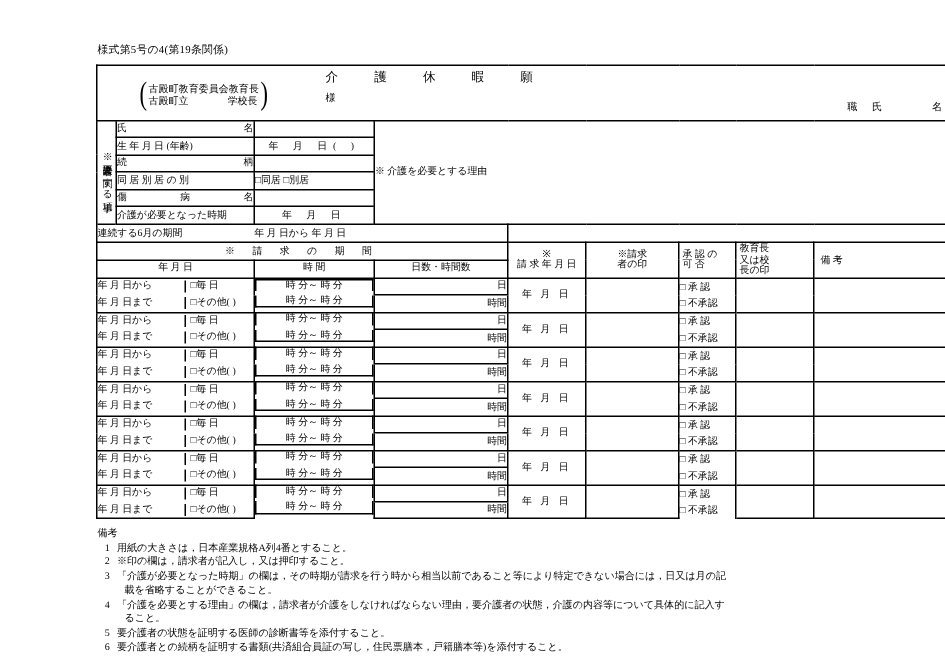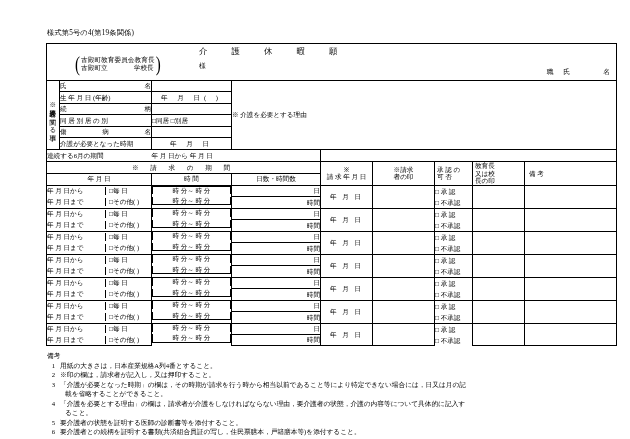--- a/index.html
+++ b/index.html
@@ -12,21 +12,21 @@
     height: 439px;
     font-family: "Liberation Serif", "DejaVu Serif", serif;
     color: #000000;
     overflow: hidden;
   }
   #page {
     position: relative;
     width: 630px;
     height: 324px;
     box-sizing: border-box;
-    padding: 30px 14px 0 46px;
+    padding: 30px 14px 0 64px;
   }
   .form-no {
     font-size: 7.2px;
     letter-spacing: 0.2px;
     margin: 0 0 5px 1px;
     line-height: 1.1;
   }
   table.frame {
     border-collapse: collapse;
     width: 570px;

